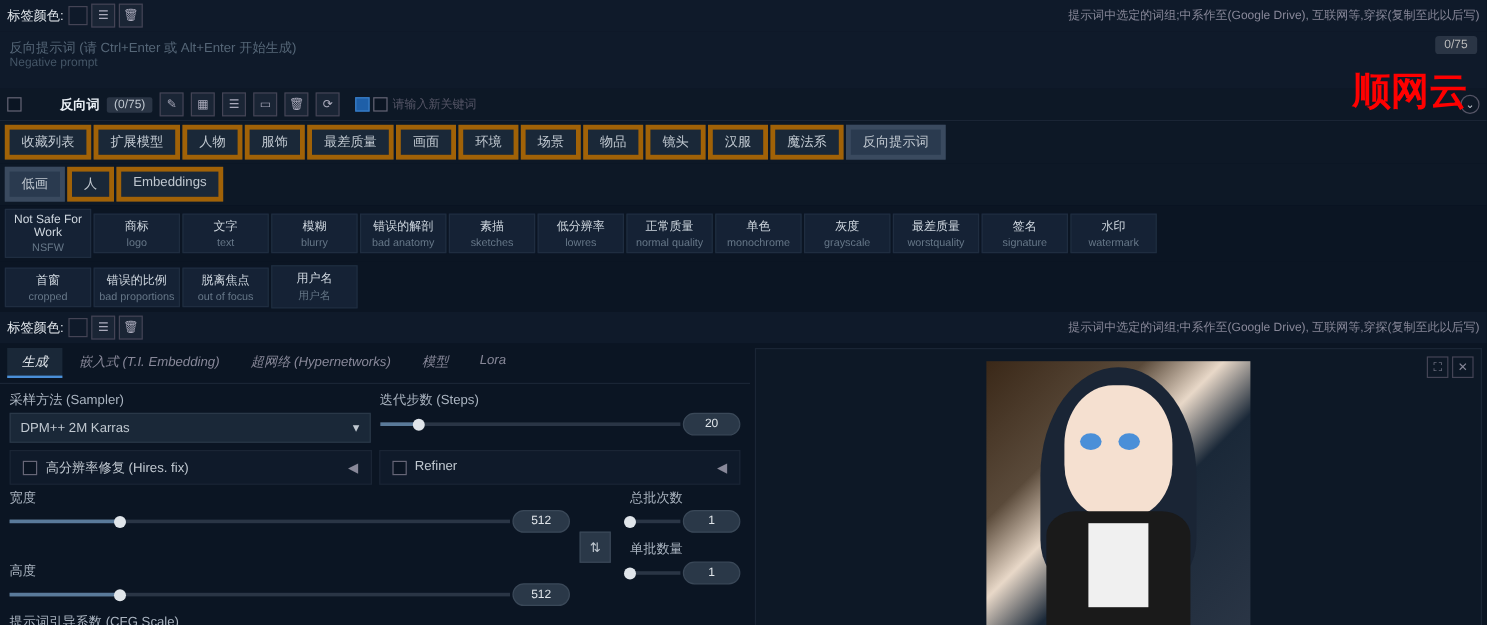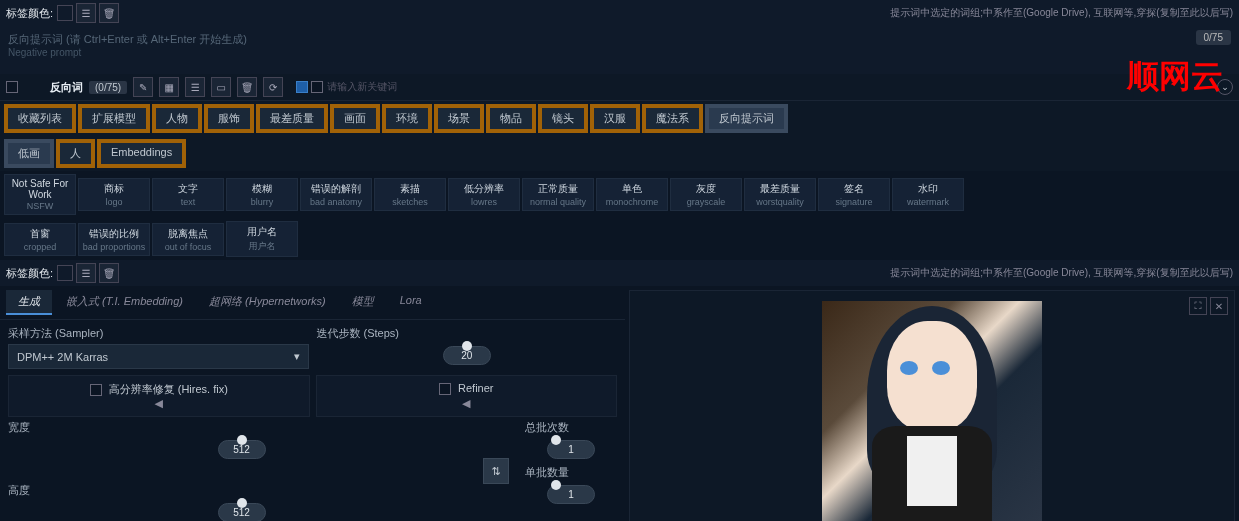--- a/index.html
+++ b/index.html
@@ -34,26 +34,26 @@
 .left-col { width: 625px; }
 .right-col { flex: 1; background: #0d1826; margin: 4px; border: 1px solid #1a2535; position: relative; }
 .gen-tabs { display: flex; gap: 2px; padding: 4px 6px; border-bottom: 1px solid #1a2535; }
 .gen-tab { padding: 4px 12px; cursor: pointer; color: #889; font-style: italic; }
 .gen-tab.active { background: #1a2838; color: #e0e5ea; border-bottom: 2px solid #4a8fd8; }
 .controls { padding: 6px 8px; }
 .ctrl-row { display: flex; gap: 8px; margin-bottom: 6px; }
 .ctrl-group { flex: 1; }
 .ctrl-label { color: #aab4c0; font-size: 11px; margin-bottom: 3px; display: block; }
 .select-box { background: #1a2838; border: 1px solid #2a3848; padding: 5px 8px; color: #c0c8d0; width: 100%; display: flex; justify-content: space-between; align-items: center; cursor: pointer; }
-.slider-row { display: flex; align-items: center; gap: 2px; flex-direction: column; }
+.slider-row { display: flex; align-items: center; gap: 2px; }
 .slider-track { flex: 1; height: 3px; background: #2a3545; position: relative; }
 .slider-fill { height: 100%; background: #5a7a9a; position: absolute; left: 0; }
 .slider-thumb { width: 10px; height: 10px; background: #e0e5ea; border-radius: 50%; position: absolute; top: -3.5px; transform: translateX(-50%); cursor: pointer; }
 .num-box { background: #2a3848; border: 1px solid #3a4858; padding: 3px 0; width: 48px; text-align: center; color: #e0e5ea; border-radius: 10px; font-size: 10px; }
-.accordion { background: #0f1a2a; border: 1px solid #1a2535; padding: 6px 10px; margin-bottom: 3px; display: flex; justify-content: space-between; align-items: center; cursor: pointer; flex-direction: column; }
+.accordion { background: #0f1a2a; border: 1px solid #1a2535; padding: 6px 10px; margin-bottom: 3px; display: flex; justify-content: space-between; align-items: center; cursor: pointer; }
 .acc-arrow { color: #889; }
 .swap-btn { width: 26px; height: 26px; background: #2a3848; border: 1px solid #3a4858; display: flex; align-items: center; justify-content: center; cursor: pointer; font-size: 11px; }
 .preview-img { width: 220px; height: 220px; margin: 10px auto 6px; display: block; background: linear-gradient(135deg,#3a2818 0%, #5a4a3a 30%, #e8d8c8 45%, #1a2838 60%, #2a3545 100%); position: relative; overflow: hidden; }
 .anime-face { position: absolute; width: 90px; height: 110px; background: #f5e0d0; border-radius: 45% 45% 40% 40%; top: 20px; left: 65px; }
 .anime-hair { position: absolute; width: 130px; height: 180px; background: #1a2535; border-radius: 50% 50% 20% 20%; top: 5px; left: 45px; }
 .anime-eye { position: absolute; width: 18px; height: 14px; background: #4a8fd8; border-radius: 50%; top: 60px; }
 .anime-eye.l { left: 78px; } .anime-eye.r { left: 110px; }
 .anime-body { position: absolute; width: 120px; height: 100px; background: #1a1a1a; top: 125px; left: 50px; border-radius: 20% 20% 0 0; }
 .anime-apron { position: absolute; width: 50px; height: 70px; background: #f0f0f0; top: 135px; left: 85px; }
 .thumb-row { display: flex; justify-content: center; padding: 4px; }

